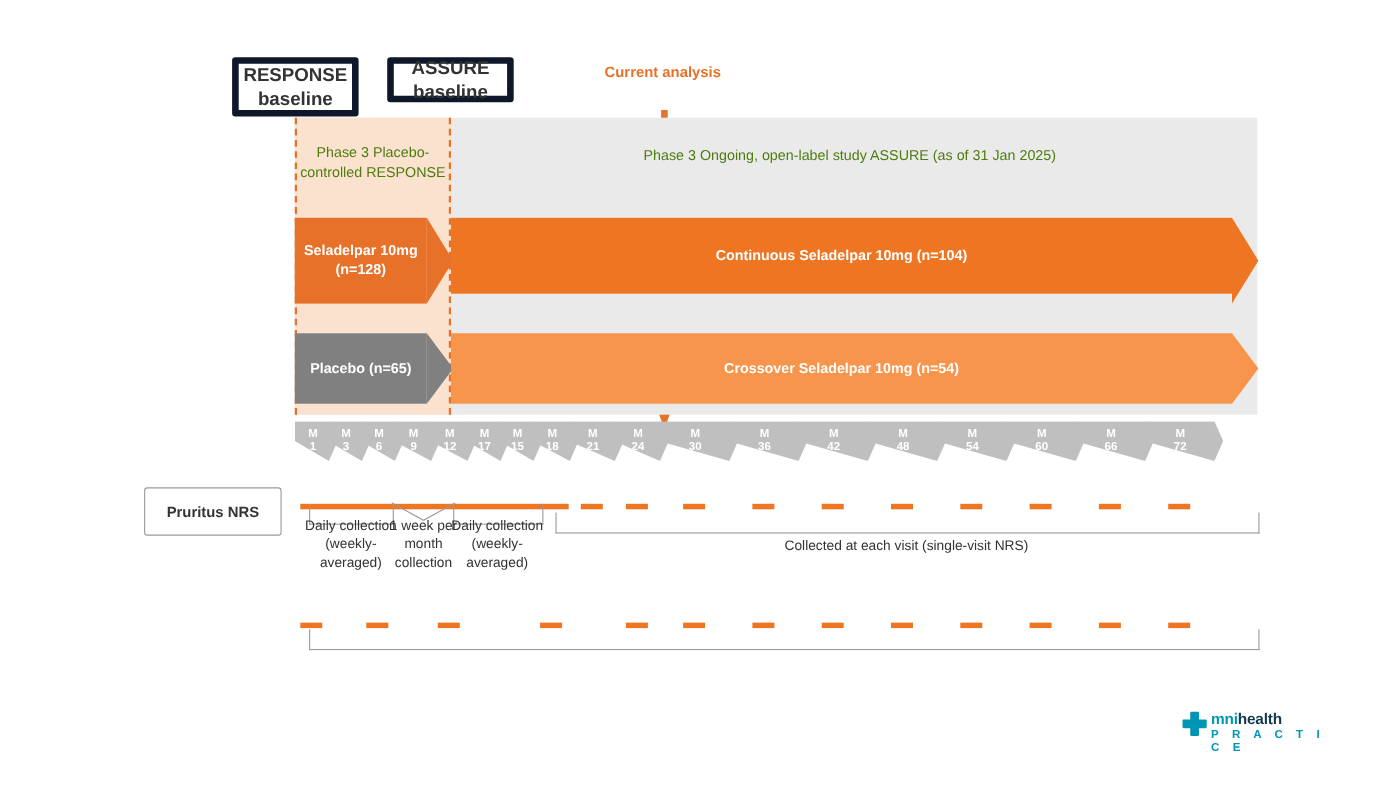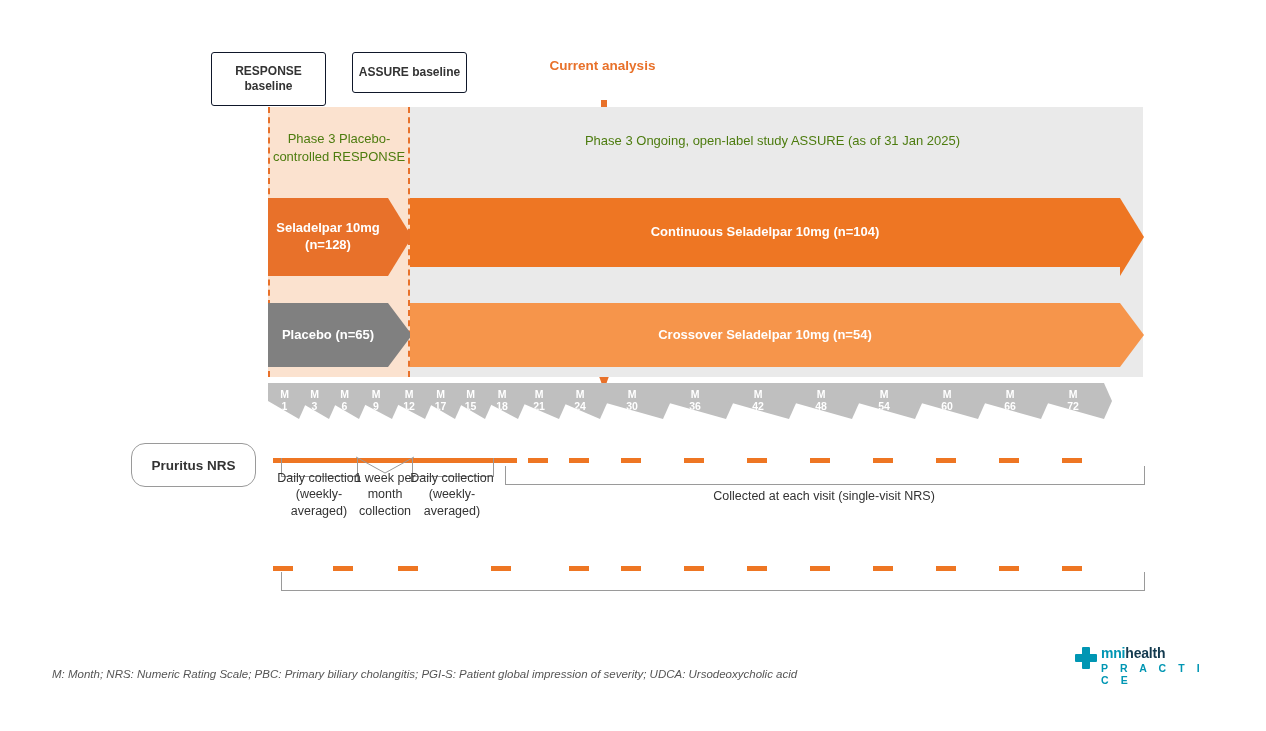--- a/index.html
+++ b/index.html
@@ -9,24 +9,24 @@
     font-family:"Liberation Sans", sans-serif;
     color:#333;
     position:relative;
     overflow:hidden;
   }
   .stage{position:absolute;left:0;top:0;width:1266px;height:731px;}
 
   
   .callout{
     position:absolute;
-    border:1px solid #0f172a;
+    border:6px solid #0f172a;
     background:#fff;
     border-radius:3px;
-    font-size:12px;
+    font-size:17px;
     font-weight:bold;
     color:#333;
     text-align:center;
     line-height:1.25;
     display:flex;align-items:center;justify-content:center;
     box-sizing:border-box;
   }
   #response-baseline{left:211px;top:52px;width:115px;height:54px;}
   #assure-baseline{left:352px;top:52px;width:115px;height:41px;}
 
@@ -102,21 +102,21 @@
     position:absolute;top:0;height:36px;background:#bfbfbf;color:#fff;
     font-size:10.5px;font-weight:bold;text-align:center;line-height:1.12;
     display:flex;align-items:center;justify-content:center;
     clip-path:polygon(0 0, calc(100% - 8px) 0, 100% 50%, calc(100% - 8px) 100%, 0 50%);
     box-sizing:border-box;
   }
   .chev span{display:block;}
 
   
   .rowlabel{
-    position:absolute;border:1px solid #9a9a9a;background:#fff;border-radius:14px;
+    position:absolute;border:1px solid #9a9a9a;background:#fff;border-radius:3px;
     font-size:13.5px;font-weight:bold;color:#333;text-align:center;
     display:flex;align-items:center;justify-content:center;box-sizing:border-box;
   }
   #label-nrs{left:131px;top:443px;width:125px;height:44px;}
   #label-pbc{left:131px;top:549px;width:125px;height:44px;}
 
   
   .dashrow{position:absolute;height:5px;}
   .dash{position:absolute;top:0;height:5px;background:#EE7623;}
   .solid{position:absolute;top:0;height:5px;background:#EE7623;}
@@ -330,21 +330,20 @@
 
   <svg class="vmark" style="left:356px;top:455px;" width="58" height="22">
     <path d="M0 2 L29 18 L58 2" fill="none" stroke="#9a9a9a" stroke-width="1"></path>
   </svg>
 
   <div class="note" style="left:274px;top:470px;width:90px;">Daily collection (weekly-averaged)</div>
   <div class="note" style="left:343px;top:470px;width:84px;">1 week per month collection</div>
   <div class="note" style="left:407px;top:470px;width:90px;">Daily collection (weekly-averaged)</div>
   <div class="note" style="left:674px;top:488px;width:300px;">Collected at each visit (single-visit NRS)</div>
 
-  <div class="footnote">M: Month; NRS: Numeric Rating Scale; PBC: Primary biliary cholangitis; PGI-S: Patient global impression of severity; UDCA: Ursodeoxycholic acid</div>
 
   <div class="logo">
     <svg class="mark" width="26" height="26" viewBox="0 0 26 26">
       <rect x="9" y="1" width="8" height="22" rx="1" fill="#0096B3"></rect>
       <rect x="2" y="8" width="22" height="8" rx="1" fill="#0096B3"></rect>
     </svg>
     <div class="word" style="margin-left:28px;">
       <span class="omni">mni</span><span class="health">health</span>
     </div>
     <div class="practice" style="margin-left:28px;">P R A C T I C E</div>

